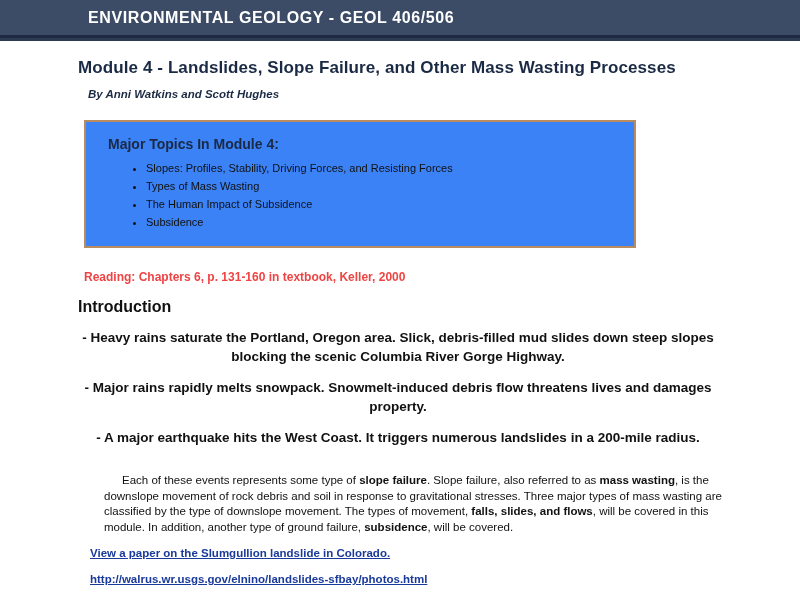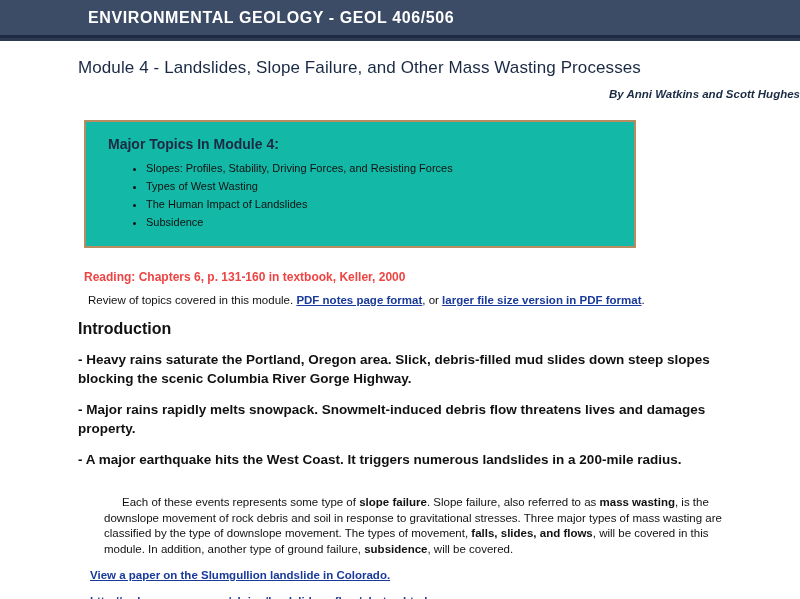--- a/index.html
+++ b/index.html
@@ -58,38 +58,37 @@
   }
   .content {
     position: absolute;
     left: 0;
     top: 44px;
     width: 800px;
   }
   h1.module-title {
     margin: 14px 0 0 78px;
     font-size: 17px;
-    font-weight: normal;
+    font-weight: bold;
     color: #1a2a44;
     letter-spacing: 0.1px;
   }
   .byline {
     margin: 10px 0 0 88px;
     font-size: 11.5px;
     font-weight: bold;
     font-style: italic;
     color: #1a2a44;
-    text-align: right;
   }
   .topics-box {
     position: relative;
     margin: 20px 0 0 84px;
     width: 552px;
     box-sizing: border-box;
-    background: #14b8a6;
+    background: #3b82f6;
     border: 2px solid #b98b5e;
     padding: 12px 14px 14px 14px;
   }
   .topics-heading {
     font-size: 14px;
     font-weight: bold;
     color: #1a2a44;
     margin: 2px 0 8px 8px;
   }
   .topics-list {
@@ -130,20 +129,21 @@
     font-weight: bold;
     color: #111111;
   }
   .scenario {
     margin: 12px 0 0 78px;
     width: 640px;
     font-size: 13.5px;
     font-weight: bold;
     color: #111111;
     line-height: 19px;
+    text-align: center;
   }
   .body-para {
     margin: 26px 0 0 104px;
     width: 620px;
     font-size: 11.5px;
     color: #111111;
     line-height: 15.5px;
     text-indent: 18px;
   }
   .link-para {
@@ -170,31 +170,28 @@
   <div class="content">
 
     <h1 class="module-title">Module 4 - Landslides, Slope Failure, and Other Mass Wasting Processes</h1>
 
     <div class="byline">By Anni Watkins and Scott Hughes</div>
 
     <div class="topics-box">
       <div class="topics-heading">Major Topics In Module 4:</div>
       <ul class="topics-list">
         <li>Slopes: Profiles, Stability, Driving Forces, and Resisting Forces</li>
-        <li>Types of West Wasting</li>
-        <li>The Human Impact of Landslides</li>
+        <li>Types of Mass Wasting</li>
+        <li>The Human Impact of Subsidence</li>
         <li>Subsidence</li>
       </ul>
     </div>
 
     <div class="reading-line">Reading:  Chapters 6, p. 131-160 in textbook, Keller, 2000</div>
 
-    <div class="review-line">
-      <span>Review of topics covered in this module. </span><a class="doc-link" href="#">PDF notes page format</a><span>, or </span><a class="doc-link" href="#">larger file size version in PDF format</a><span>.</span>
-    </div>
 
     <h2 class="section-title">Introduction</h2>
 
     <div class="scenario">- Heavy rains saturate the Portland, Oregon area. Slick, debris-filled mud slides down steep slopes blocking the scenic Columbia River Gorge Highway.</div>
     <div class="scenario">- Major rains rapidly melts snowpack. Snowmelt-induced debris flow threatens lives and damages property.</div>
     <div class="scenario">- A major earthquake hits the West Coast. It triggers numerous landslides in a 200-mile radius.</div>
 
     <div class="body-para">
       <span>Each of these events represents some type of </span><b class="inline-bold">slope failure</b><span>. Slope failure, also referred to as </span><b class="inline-bold">mass wasting</b><span>, is the downslope movement of rock debris and soil in response to gravitational stresses. Three major types of mass wasting are classified by the type of downslope movement. The types of movement, </span><b class="inline-bold">falls, slides, and flows</b><span>, will be covered in this module. In addition, another type of ground failure, </span><b class="inline-bold">subsidence</b><span>, will be covered.</span>
     </div>

